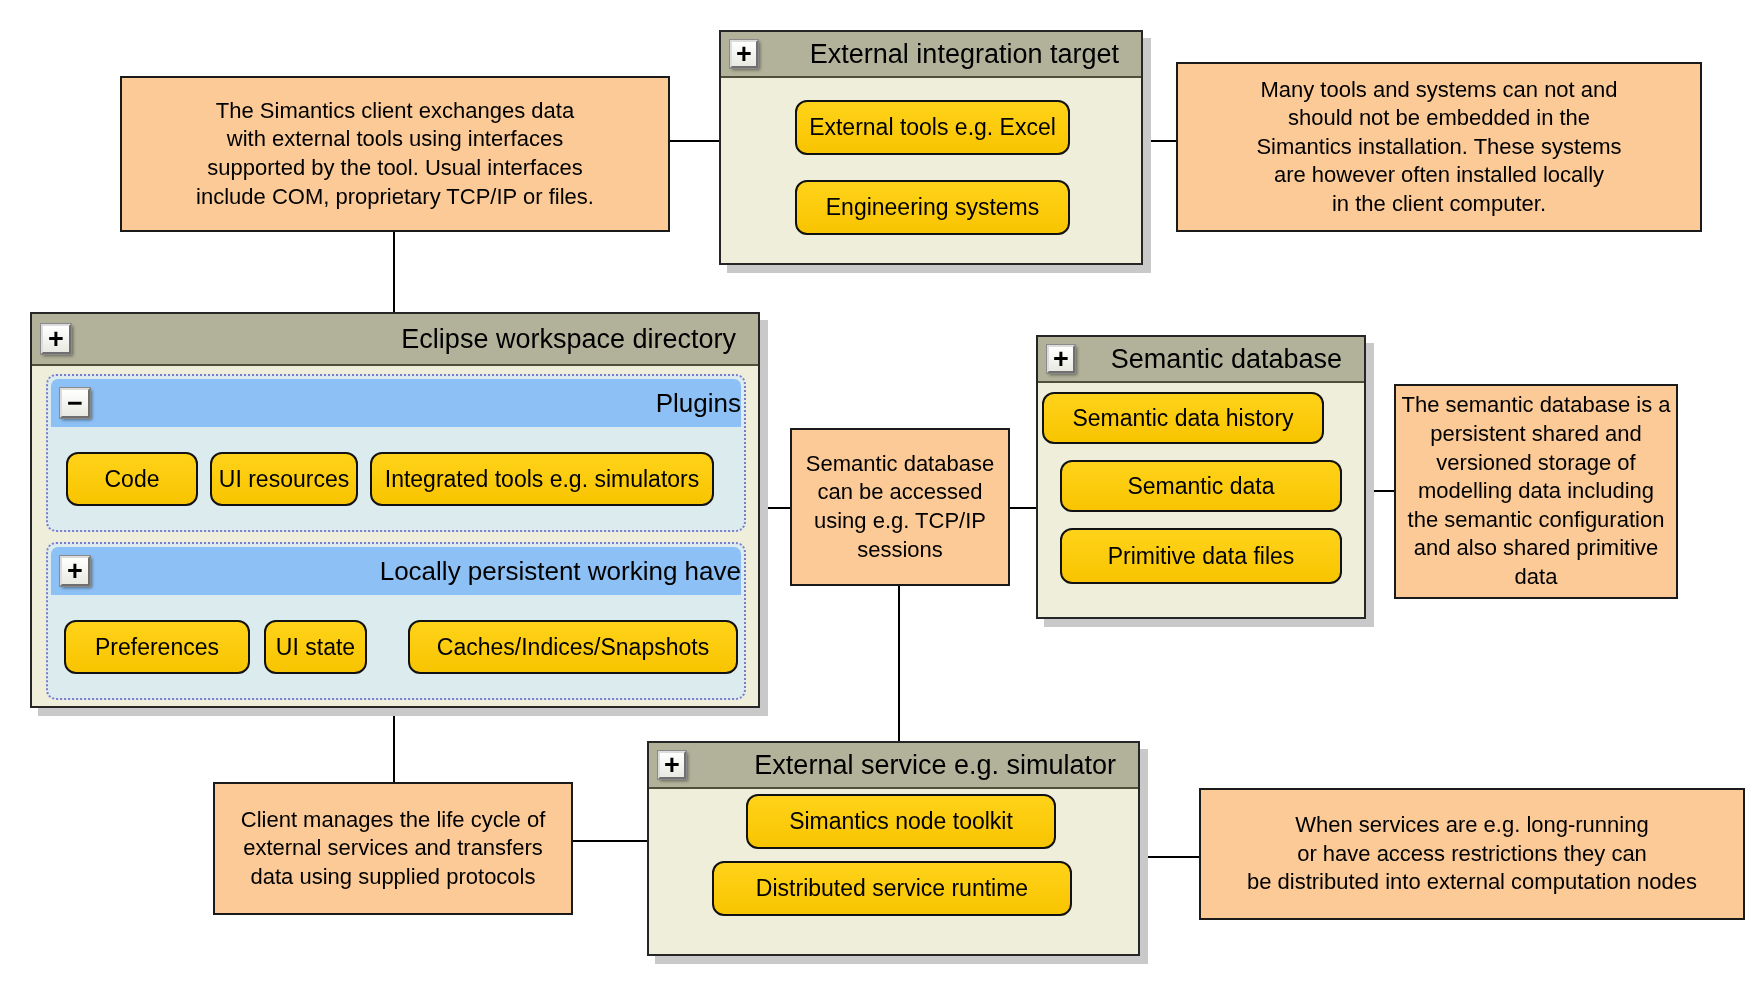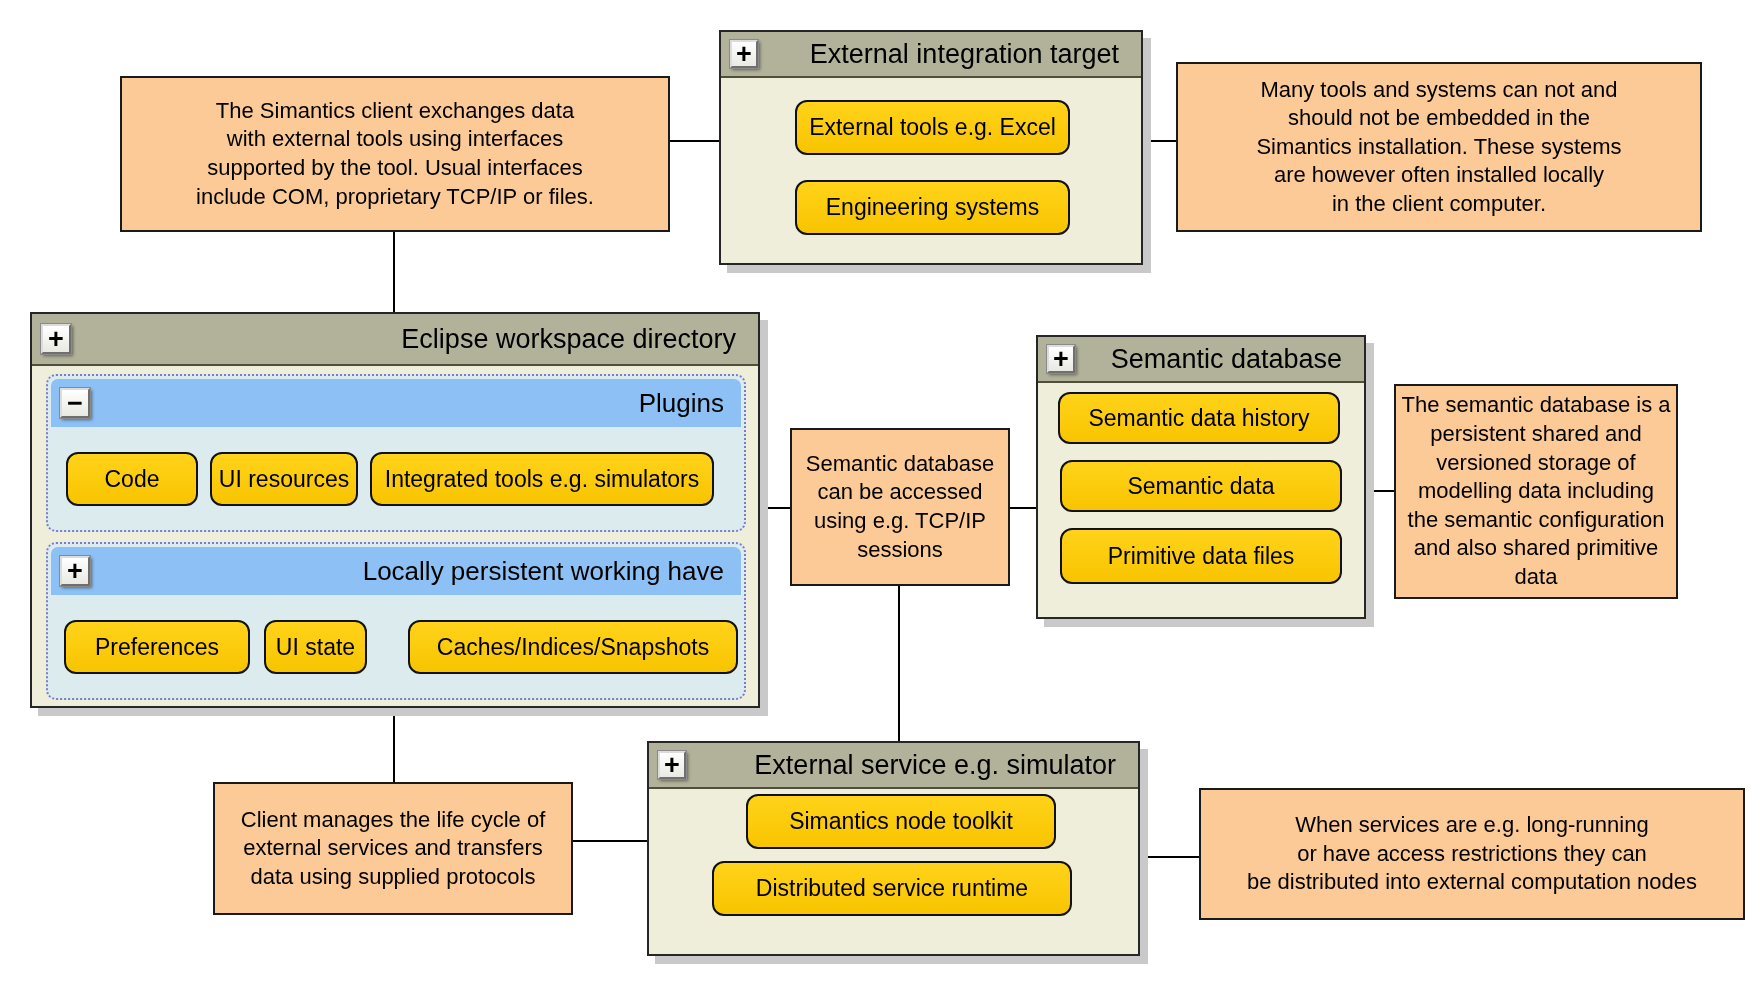--- a/index.html
+++ b/index.html
@@ -62,21 +62,21 @@
     position:absolute; box-sizing:border-box;
     background:var(--panel-body,#DCEBEE);
     border:2px dotted #7b7bcb; border-radius:10px;
   }
   .panel-header {
     position:absolute; left:3px; top:3px; right:3px; height:48px;
     background:var(--panel-header,#8DC0F4);
     border-radius:7px 7px 0 0;
     display:flex; align-items:center;
   }
-  .panel-title { flex:1; text-align:right; padding-right:17px; font-size:26px; }
+  .panel-title { flex:1; text-align:right; padding-right:0; font-size:26px; }
 </style>
 </head>
 <body>
 
 <div class="canvas">
 
   <div class="line h" style="left:670px;top:140px;width:49px"></div>
   <div class="line h" style="left:1143px;top:140px;width:33px"></div>
   <div class="line v" style="left:393px;top:232px;height:80px"></div>
   <div class="line v" style="left:393px;top:708px;height:74px"></div>
@@ -160,21 +160,21 @@
       <div class="node-btn" style="left:216px;top:76px;width:103px;height:54px">UI state</div>
       <div class="node-btn" style="left:360px;top:76px;width:330px;height:54px">Caches/Indices/Snapshots</div>
     </div>
   </div>
 
   <div class="group" style="left:1036px;top:335px;width:330px;height:284px">
     <div class="group-header" style="height:44px">
       <span class="expand-btn" style="width:28px;height:28px">+</span>
       <span class="group-title">Semantic database</span>
     </div>
-    <div class="node-btn" style="left:20px;top:55px;width:282px;height:52px">Semantic data history</div>
+    <div class="node-btn" style="left:4px;top:55px;width:282px;height:52px">Semantic data history</div>
     <div class="node-btn" style="left:22px;top:123px;width:282px;height:52px">Semantic data</div>
     <div class="node-btn" style="left:22px;top:191px;width:282px;height:56px">Primitive data files</div>
   </div>
 
   <div class="group" style="left:647px;top:741px;width:493px;height:215px">
     <div class="group-header" style="height:44px">
       <span class="expand-btn" style="width:28px;height:28px">+</span>
       <span class="group-title">External service e.g. simulator</span>
     </div>
     <div class="node-btn" style="left:97px;top:51px;width:310px;height:55px">Simantics node toolkit</div>

